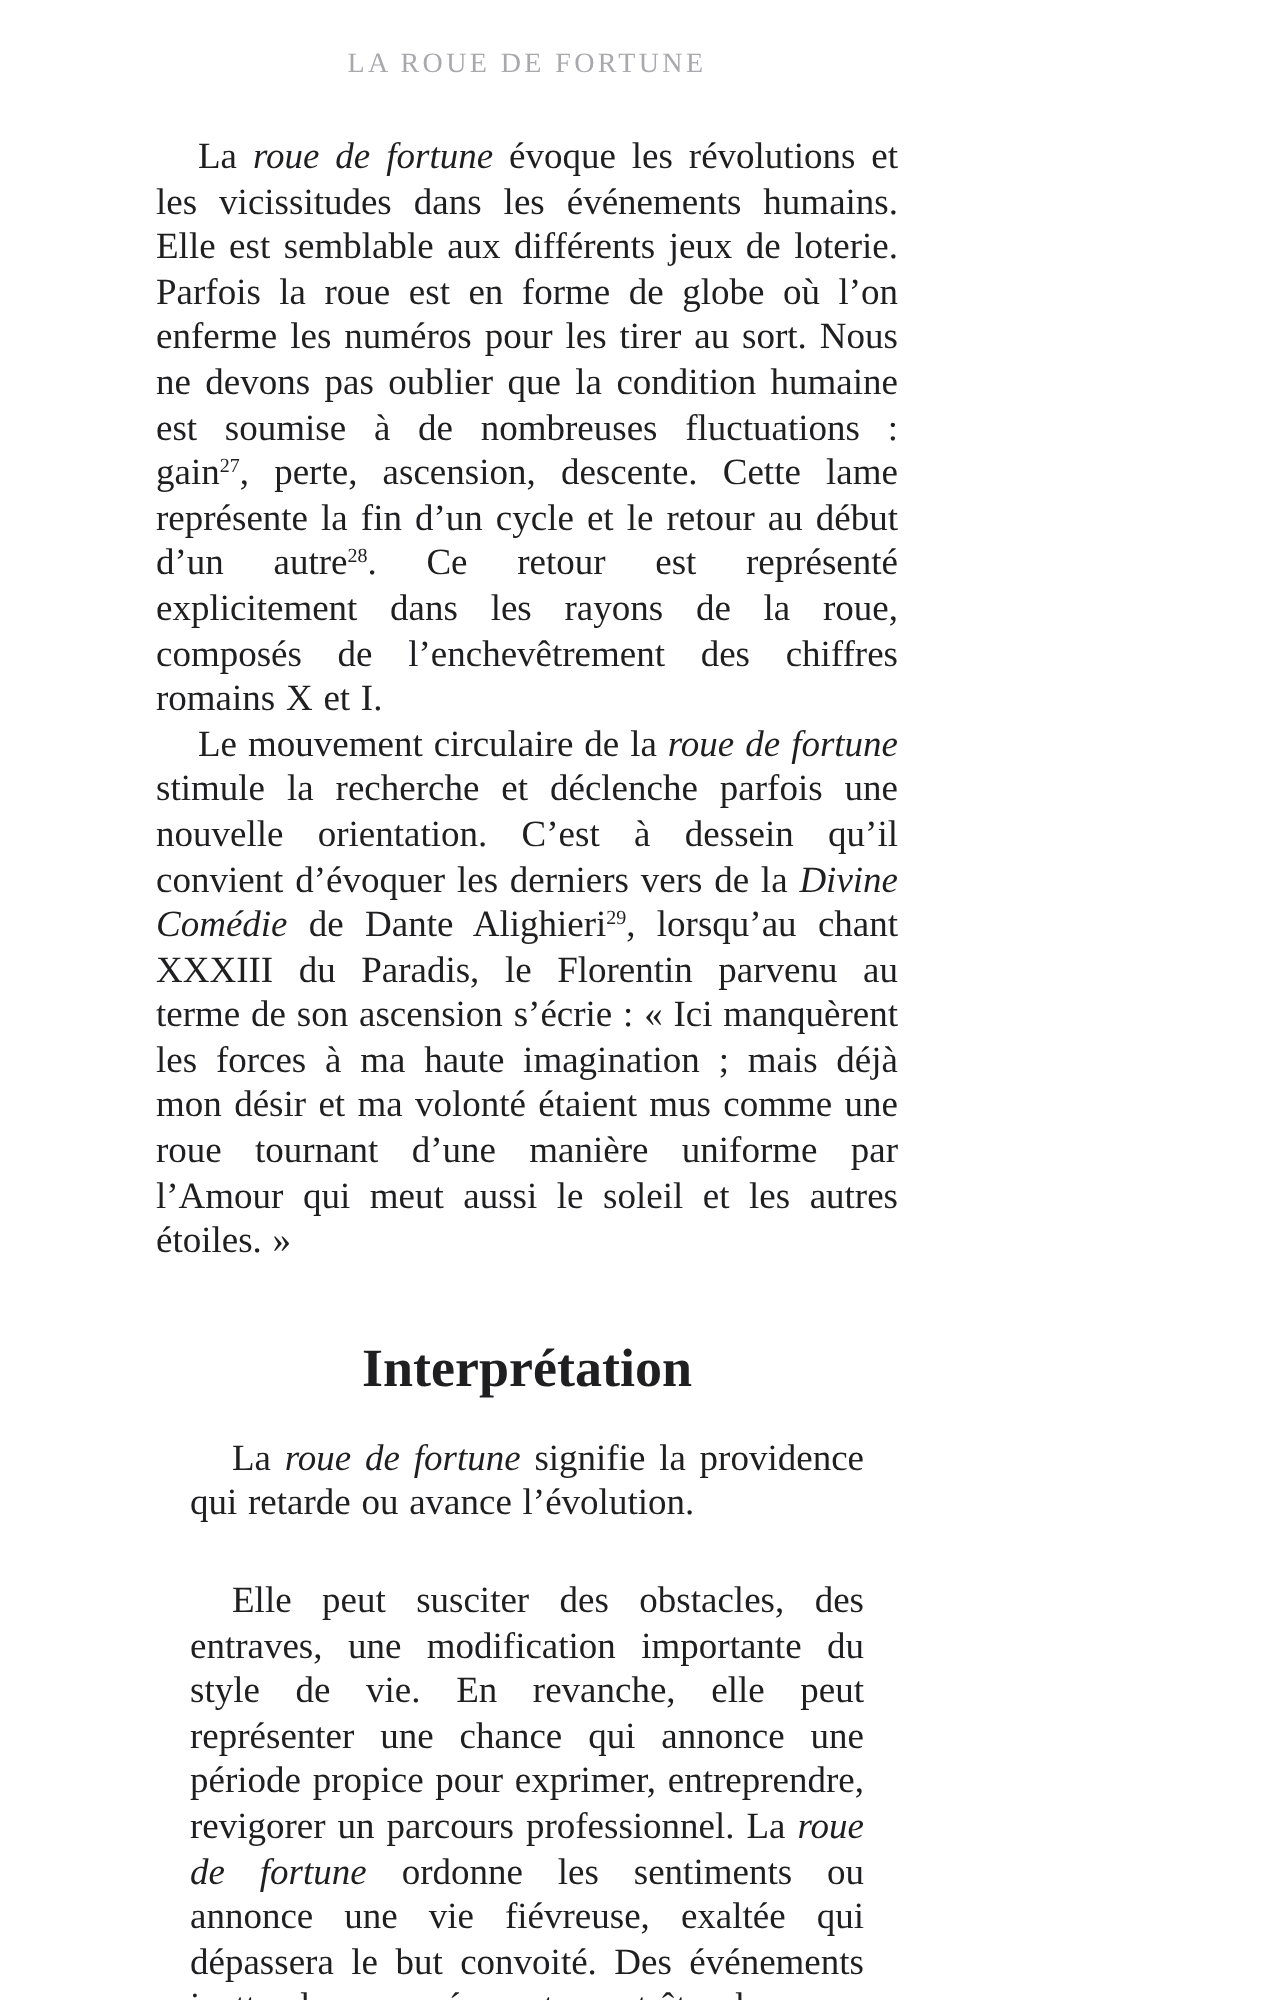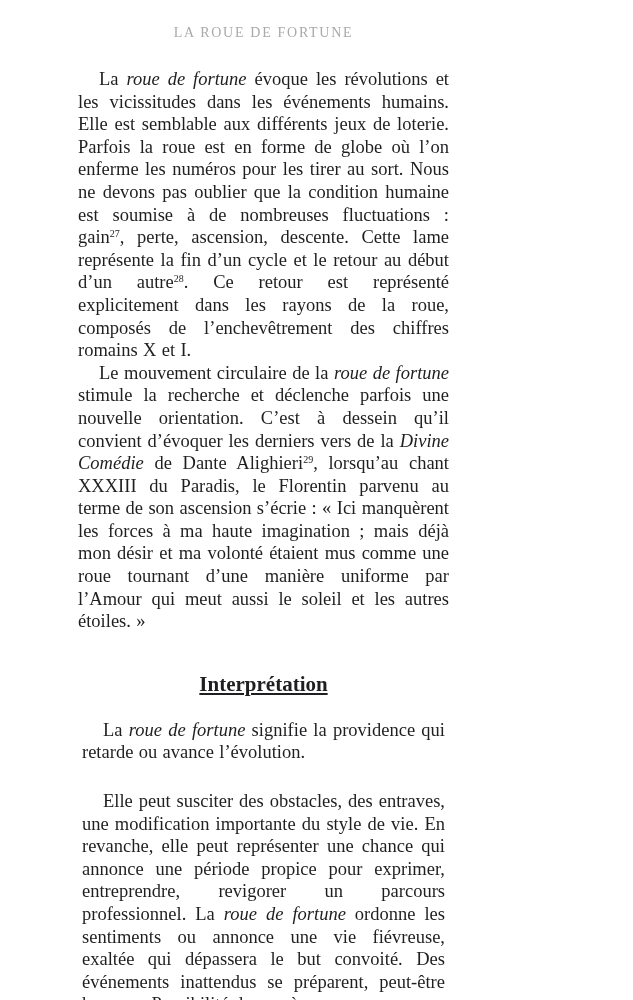--- a/index.html
+++ b/index.html
@@ -28,34 +28,33 @@
     letter-spacing: 1.7px;
     color: var(--running-header, #a9a9ad);
     font-weight: 400;
     white-space: nowrap;
   }
   .body-text {
     margin-top: 27px;
     font-size: 18.5px;
   }
   .para {
-    margin: 4px;
+    margin: 17px;
     text-align: justify;
     text-indent: 21px;
     line-height: 22.6px;
     word-spacing: 0.04em;
   }
   .intro .para { margin: 0; }
   .heading {
     margin: 38px 0 22px 0;
     text-align: center;
-    font-size: 21px;
+    font-size: 27px;
     line-height: 26px;
     font-weight: 700;
-    text-decoration: underline;
   }
   .interp .para + .para { margin-top: 26px; }
   sup {
     font-size: 10px;
     line-height: 0;
     vertical-align: baseline;
     position: relative;
     top: -6px;
   }
   em { }

